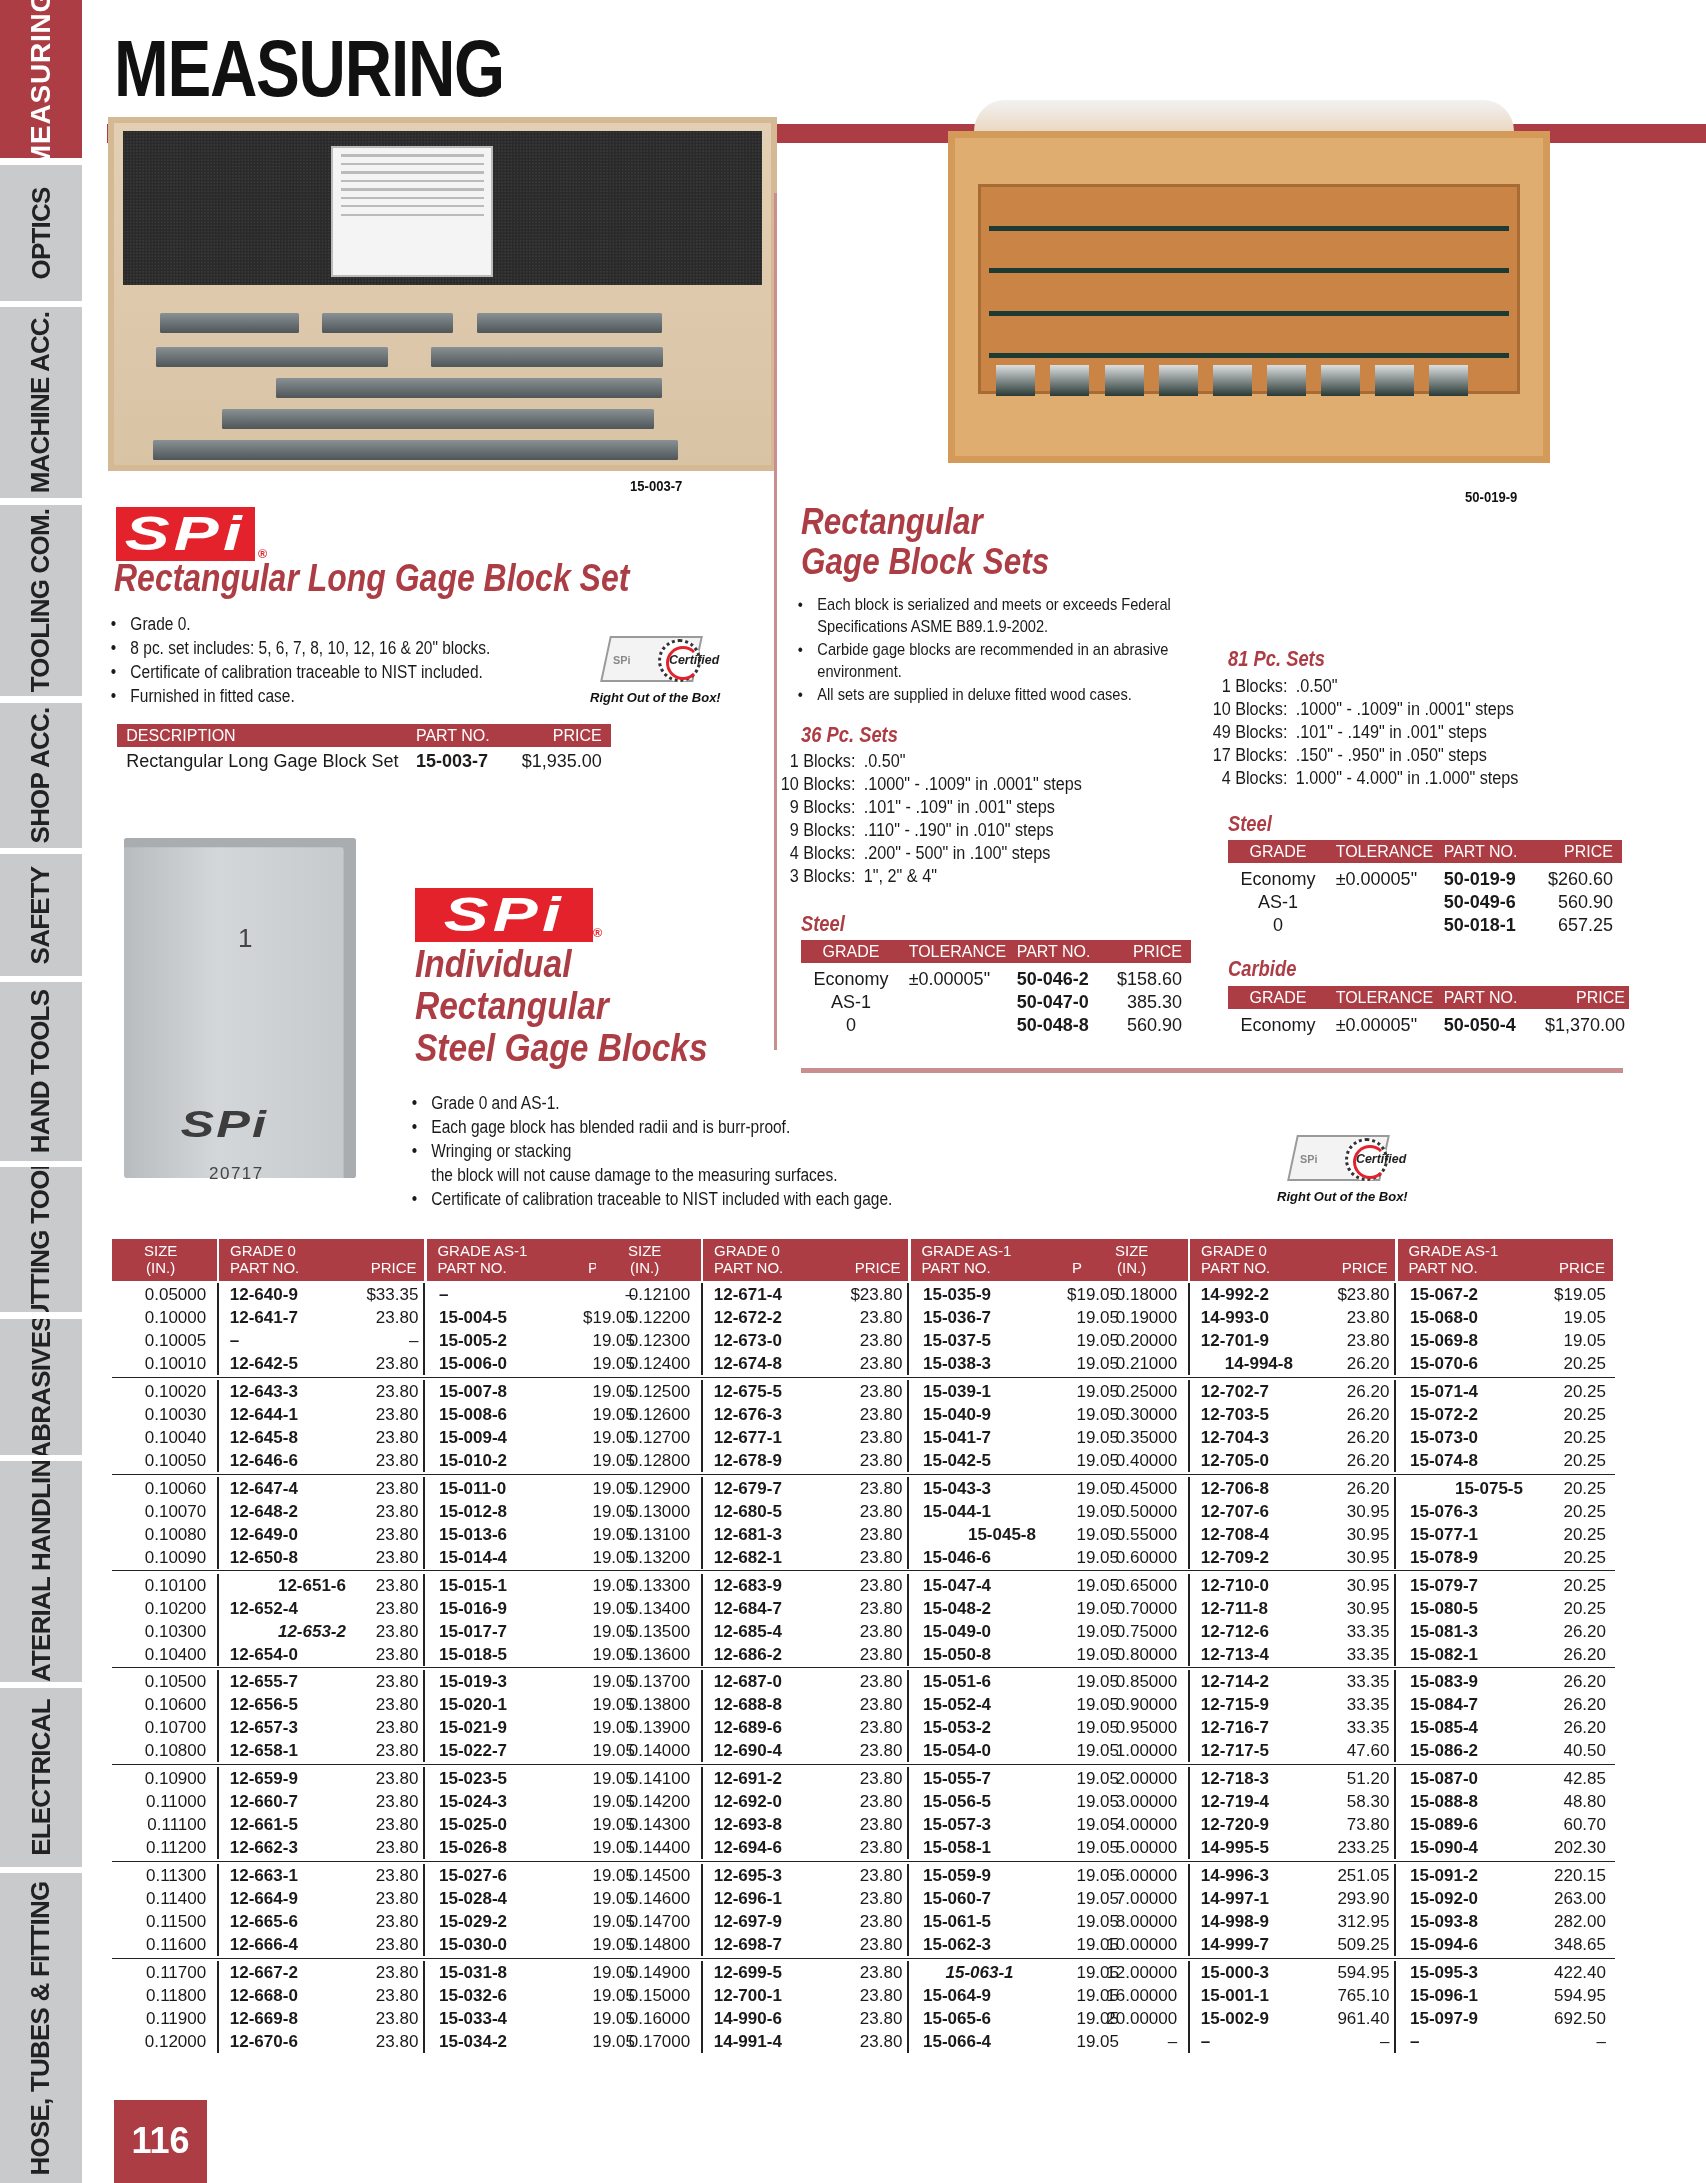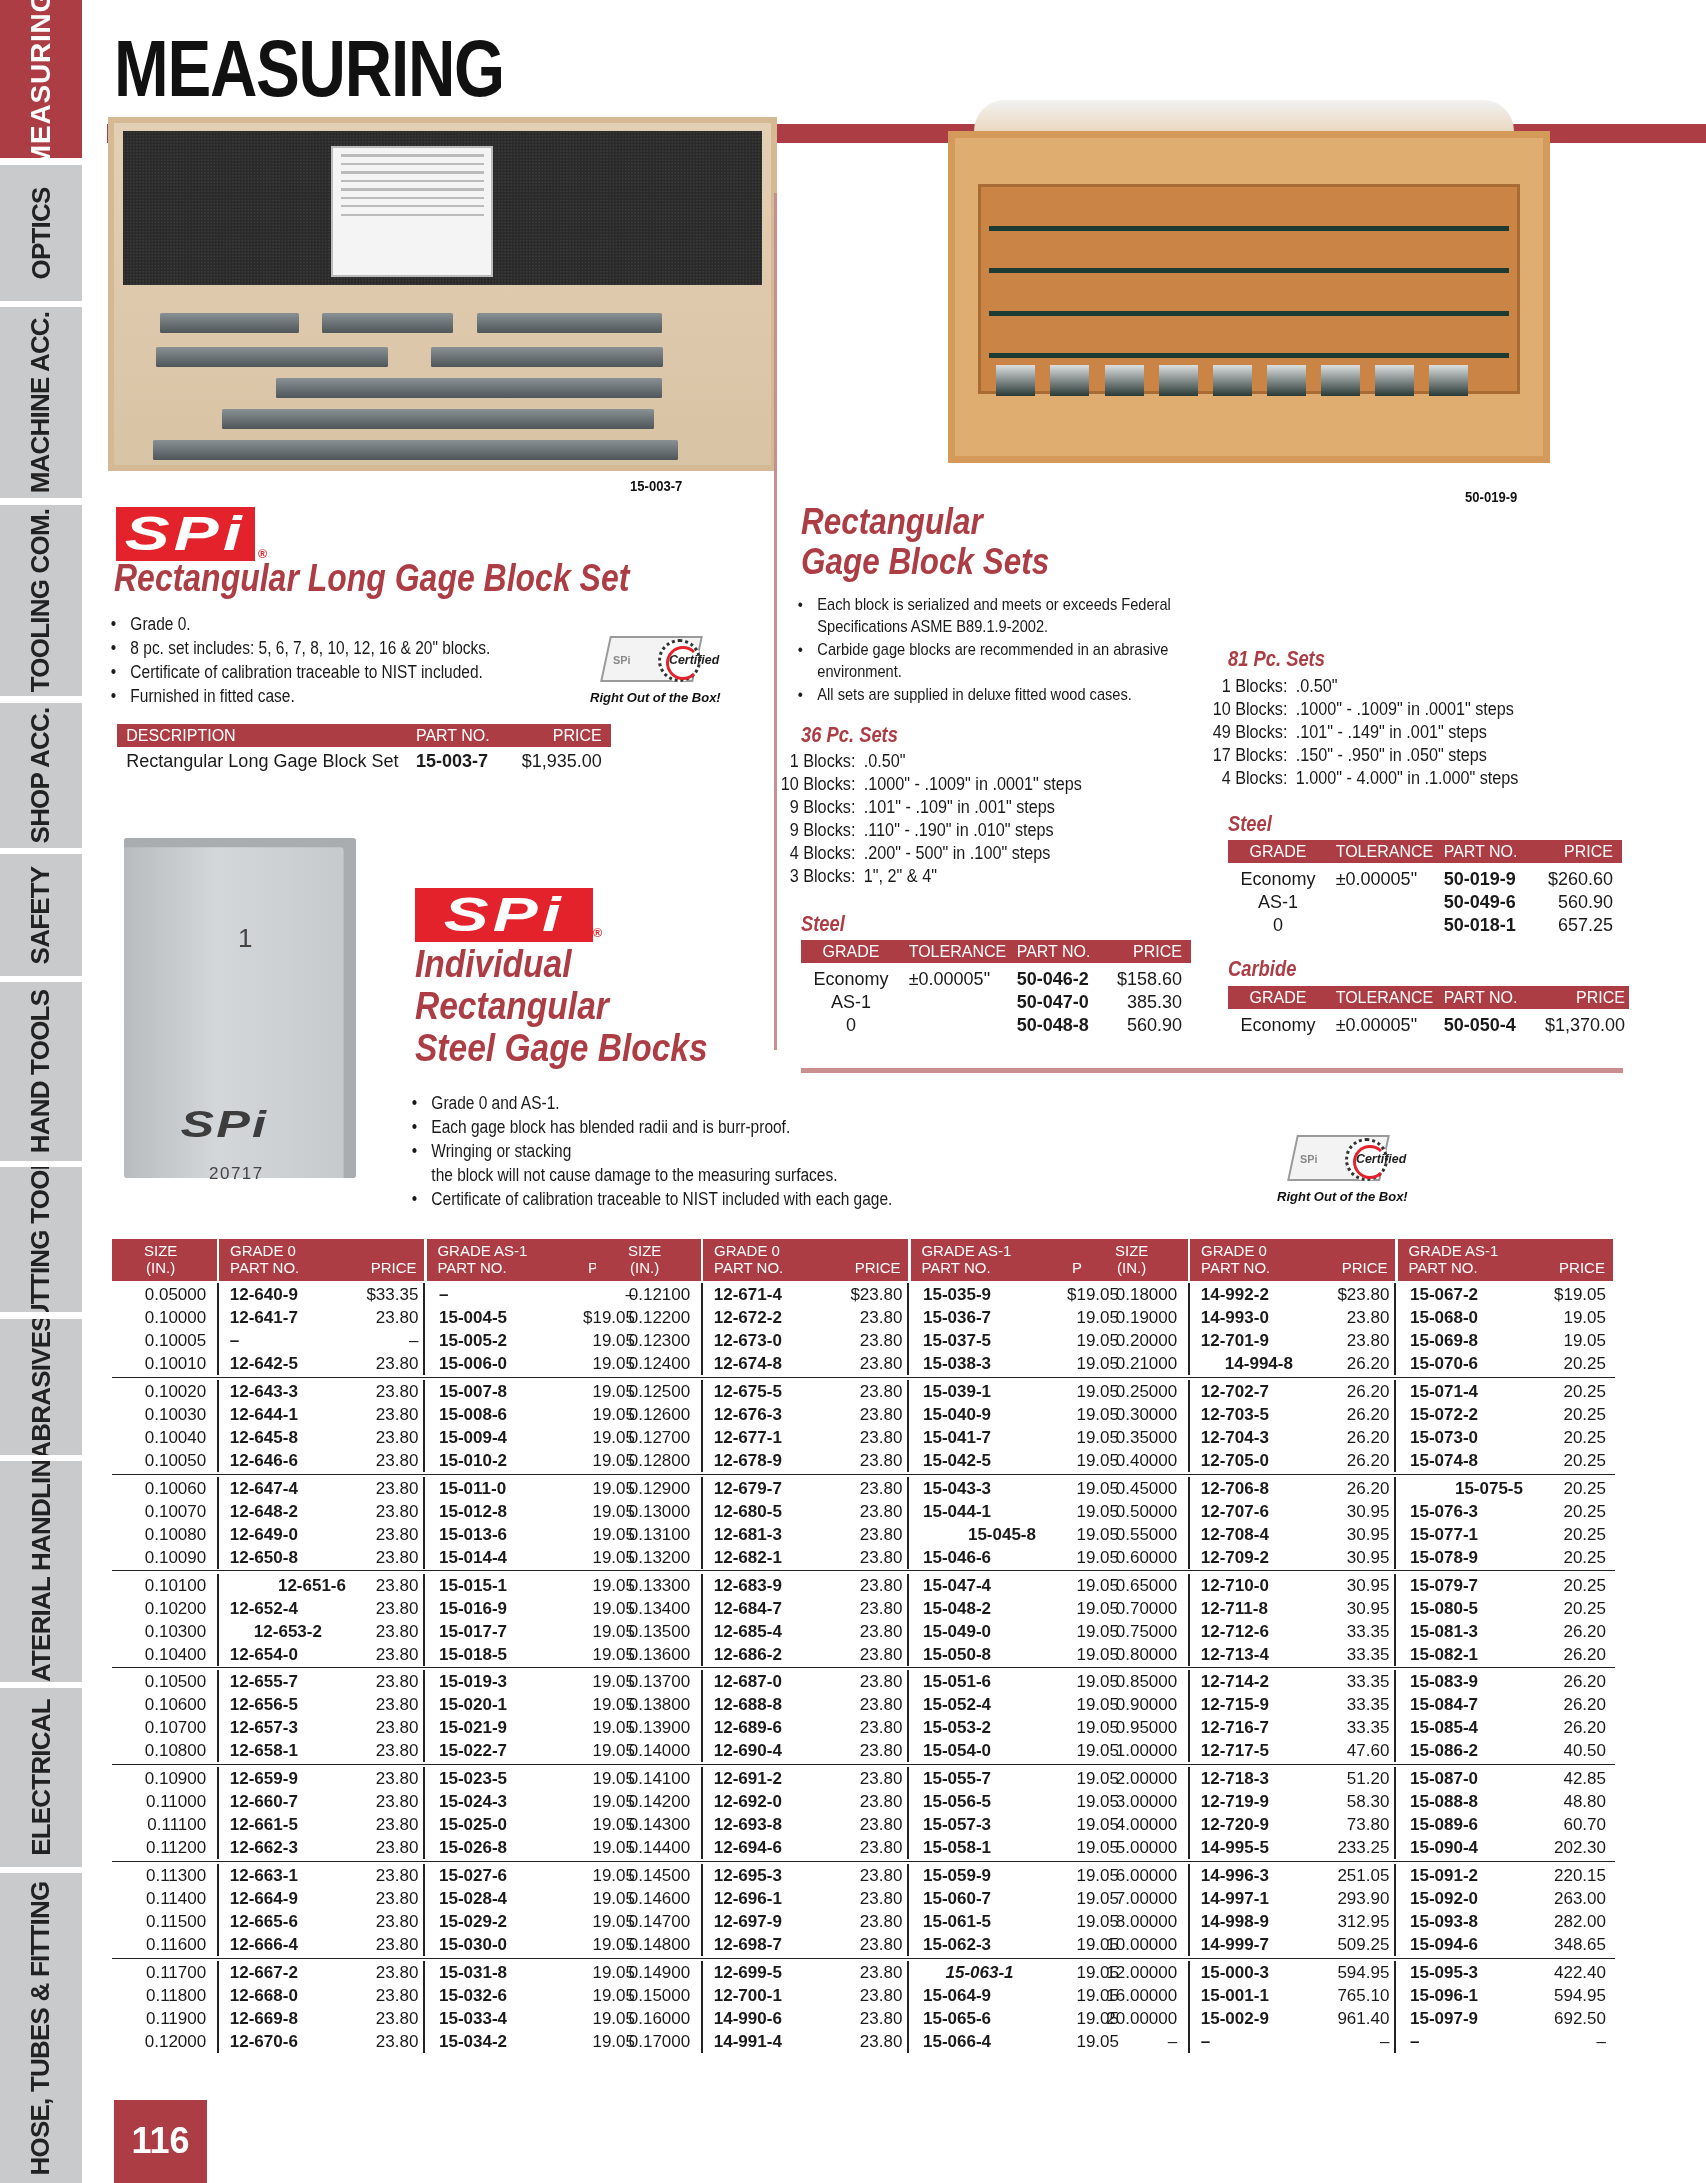--- a/index.html
+++ b/index.html
@@ -500,21 +500,21 @@
         <div class="bt-group">
           <div class="bt-col vline" style="width: 107px;">
             <div class="bt-cell" style="text-align: right; padding: 0px 10.8px 0px 0px;">0.10100</div>
             <div class="bt-cell" style="text-align: right; padding: 0px 10.8px 0px 0px;">0.10200</div>
             <div class="bt-cell" style="text-align: right; padding: 0px 10.8px 0px 0px;">0.10300</div>
             <div class="bt-cell" style="text-align: right; padding: 0px 10.8px 0px 0px;">0.10400</div>
           </div>
           <div class="bt-col" style="width: 127px;">
             <div class="bt-cell bold" style="text-align: right; padding: 0px 0px 0px 10.8px;">12-651-6</div>
             <div class="bt-cell bold" style="text-align: left; padding: 0px 0px 0px 10.8px;">12-652-4</div>
-            <div class="bt-cell bold" style="text-align: center; padding: 0px 0px 0px 10.8px;">12-653-2</div>
+            <div class="bt-cell bold" style="text-align: right; padding: 0px 0px 0px 10.8px; font-style: italic;">12-653-2</div>
             <div class="bt-cell bold" style="text-align: left; padding: 0px 0px 0px 10.8px;">12-654-0</div>
           </div>
           <div class="bt-col vline" style="width: 79px;">
             <div class="bt-cell" style="text-align: right; padding: 0px 4.6px 0px 0px;">23.80</div>
             <div class="bt-cell" style="text-align: right; padding: 0px 4.6px 0px 0px;">23.80</div>
             <div class="bt-cell" style="text-align: right; padding: 0px 4.6px 0px 0px;">23.80</div>
             <div class="bt-cell" style="text-align: right; padding: 0px 4.6px 0px 0px;">23.80</div>
           </div>
           <div class="bt-col" style="width: 127px;">
             <div class="bt-cell bold" style="text-align: left; padding: 0px 0px 0px 14px;">15-015-1</div>
@@ -1123,21 +1123,21 @@
         </div>
         <div class="bt-group">
           <div class="bt-col vline" style="width: 107px;">
             <div class="bt-cell" style="text-align: right; padding: 0px 10.8px 0px 0px;">2.00000</div>
             <div class="bt-cell" style="text-align: right; padding: 0px 10.8px 0px 0px;">3.00000</div>
             <div class="bt-cell" style="text-align: right; padding: 0px 10.8px 0px 0px;">4.00000</div>
             <div class="bt-cell" style="text-align: right; padding: 0px 10.8px 0px 0px;">5.00000</div>
           </div>
           <div class="bt-col" style="width: 127px;">
             <div class="bt-cell bold" style="text-align: left; padding: 0px 0px 0px 10.8px;">12-718-3</div>
-            <div class="bt-cell bold" style="text-align: left; padding: 0px 0px 0px 10.8px;">12-719-9</div>
+            <div class="bt-cell bold" style="text-align: left; padding: 0px 0px 0px 10.8px;">12-719-4</div>
             <div class="bt-cell bold" style="text-align: left; padding: 0px 0px 0px 10.8px;">12-720-9</div>
             <div class="bt-cell bold" style="text-align: left; padding: 0px 0px 0px 10.8px;">14-995-5</div>
           </div>
           <div class="bt-col vline" style="width: 79px;">
             <div class="bt-cell" style="text-align: right; padding: 0px 4.6px 0px 0px;">51.20</div>
             <div class="bt-cell" style="text-align: right; padding: 0px 4.6px 0px 0px;">58.30</div>
             <div class="bt-cell" style="text-align: right; padding: 0px 4.6px 0px 0px;">73.80</div>
             <div class="bt-cell" style="text-align: right; padding: 0px 4.6px 0px 0px;">233.25</div>
           </div>
           <div class="bt-col" style="width: 127px;">

